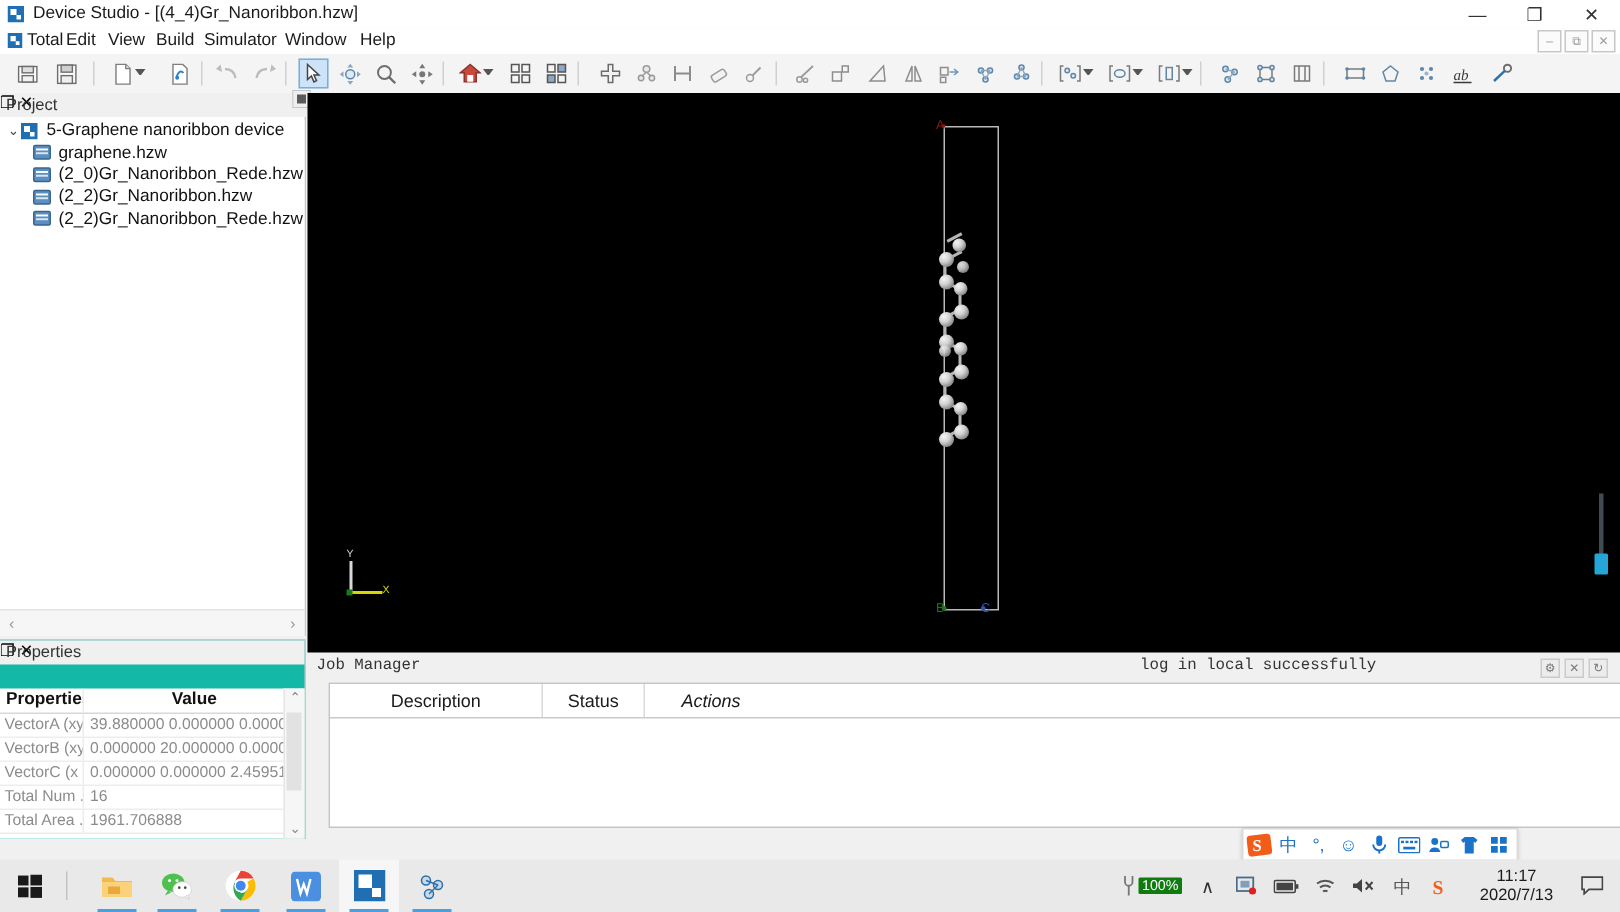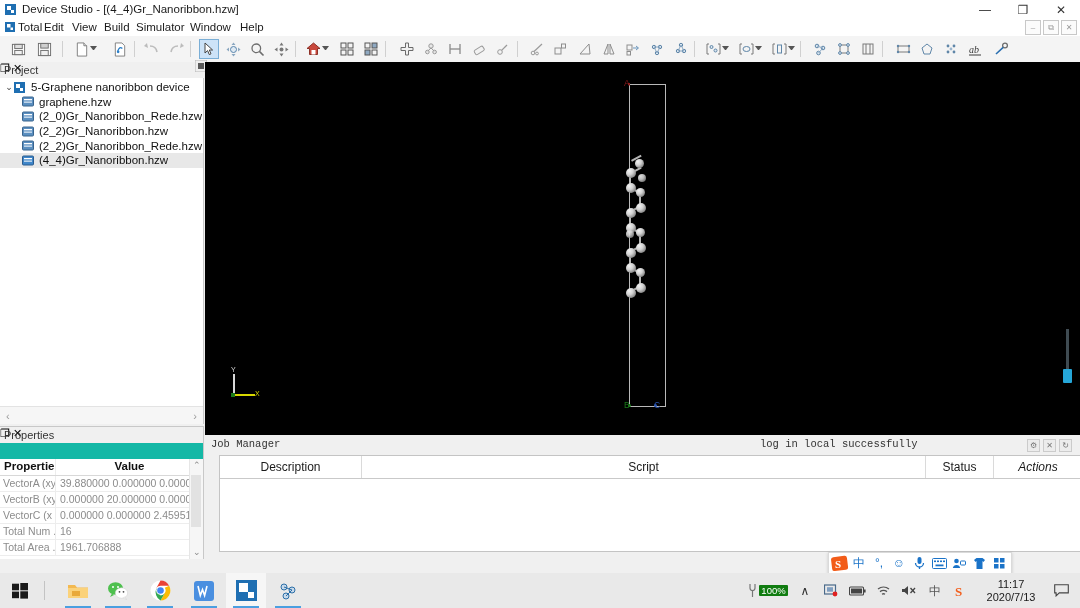--- a/index.html
+++ b/index.html
@@ -495,30 +495,20 @@
         <span class="ficon">
           <svg width="13" height="11" viewBox="0 0 13 11">
               <rect x="0.5" y="1" width="11" height="9" rx="1" fill="#5b8fc0" stroke="#39648e"></rect>
               <rect x="2" y="3" width="8" height="1.3" fill="#fff"></rect>
               <rect x="2" y="5.5" width="8" height="1.3" fill="#d9e6f2"></rect>
             </svg>
         </span>
         <span>(2_2)Gr_Nanoribbon_Rede.hzw</span>
       </div>
 
-      <div class="tnode child selected">
-        <span class="ficon">
-          <svg width="13" height="11" viewBox="0 0 13 11">
-              <rect x="0.5" y="1" width="11" height="9" rx="1" fill="#3f86c9" stroke="#2b5c8f"></rect>
-              <rect x="2" y="3" width="8" height="1.3" fill="#fff"></rect>
-              <rect x="2" y="5.5" width="8" height="1.3" fill="#d9e6f2"></rect>
-            </svg>
-        </span>
-        <span>(4_4)Gr_Nanoribbon.hzw</span>
-      </div>
     </div>
 
     <div class="hscroll">
       <span class="arr l">‹</span>
       <span class="arr r">›</span>
     </div>
   </div>
 
   <div id="props-panel">
     <div class="ptitle">
@@ -632,21 +622,20 @@
       <span class="lbl">Job Manager</span>
       <span class="status">log in local successfully</span>
       <span class="jb" style="right:40px">⚙</span>
       <span class="jb" style="right:24px">✕</span>
       <span class="jb" style="right:8px">↻</span>
     </div>
 
     <div class="jobtable">
       <div class="jobhead">
         <div class="jh desc">Description</div>
-        <div class="jh script">Script</div>
         <div class="jh status">Status</div>
         <div class="jh actions">Actions</div>
       </div>
       <div></div>
     </div>
   </div>
 
   <div class="imebar">
     <div class="it">
       <svg width="17" height="17" viewBox="0 0 17 17">

